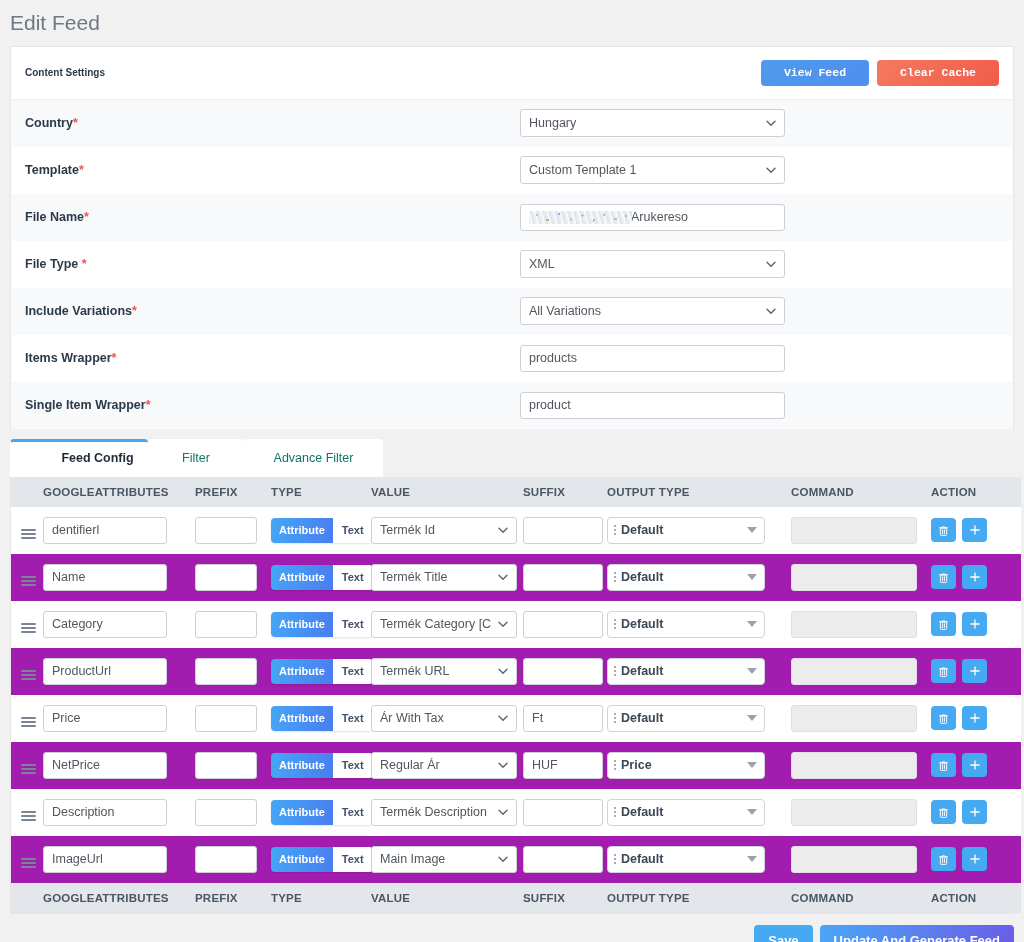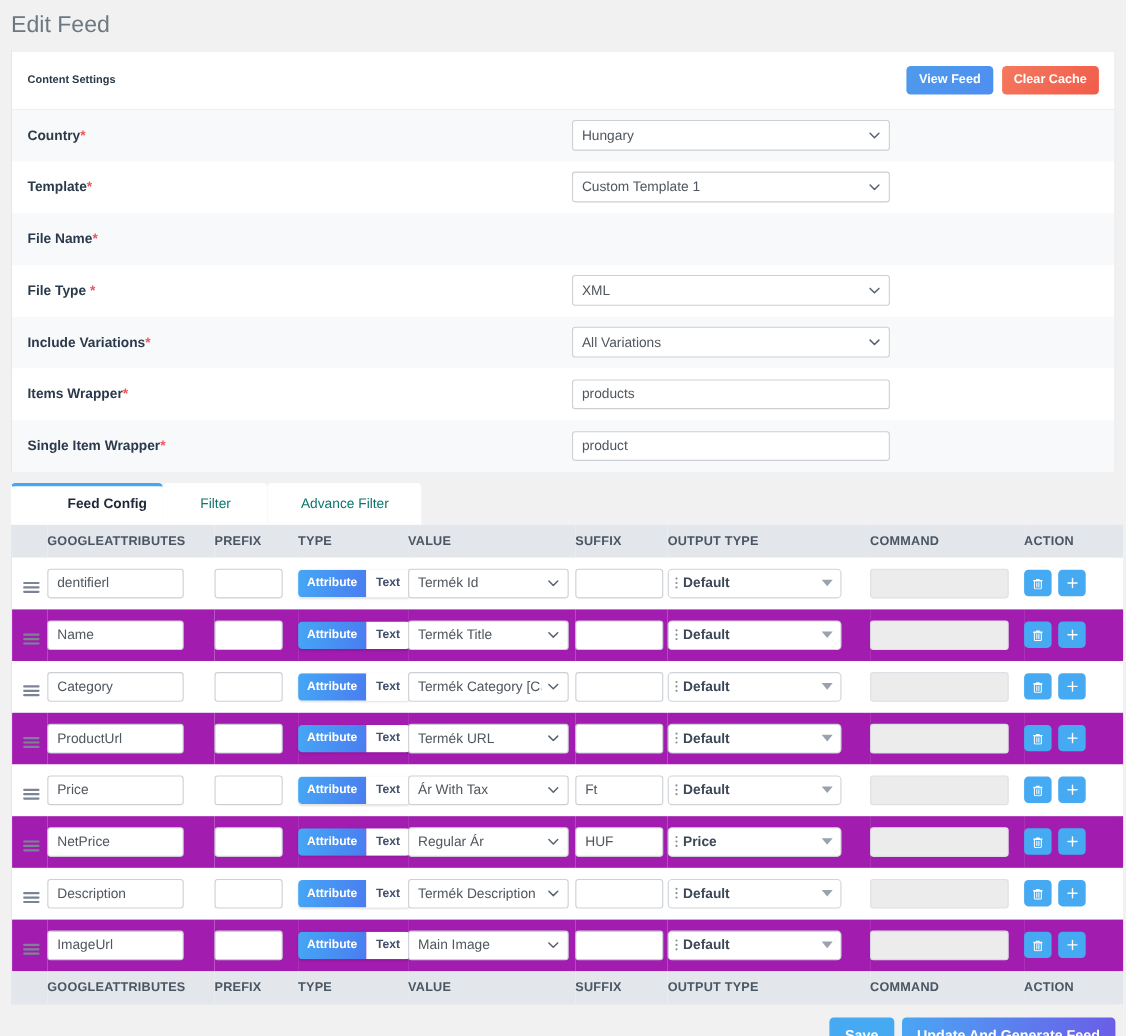--- a/index.html
+++ b/index.html
@@ -43,24 +43,24 @@
     color: #2b3a4a;
   }
   .card-header-actions { display: flex; gap: 8px; }
 
   .btn {
     border: none;
     border-radius: 4px;
     color: #fff;
     font-size: 11.5px;
     font-weight: bold;
-    padding: 6px 11px;
+    padding: 6px 23px;
     cursor: pointer;
     line-height: 1.15;
-    font-family: Liberation Sans, sans-serif;
+    font-family: Liberation Mono, monospace;
   }
   .btn-view  { background: linear-gradient(135deg,#4f9bec,#4e8ef0); }
   .btn-clear { background: linear-gradient(135deg,#f4795f,#f15c4a); }
 
   
   .setting-row {
     display: flex;
     align-items: center;
     min-height: 47px;
     padding: 0 14px;
@@ -68,21 +68,21 @@
   }
   .setting-row.alt { background: #f8f9fa; }
   .setting-label {
     width: 495px;
     font-weight: bold;
     font-size: 12.5px;
     color: #2b3a4a;
     flex: none;
   }
   .req { color: #f1515b; font-weight: bold; }
-  .setting-control { flex: none; width: 289px; }
+  .setting-control { flex: none; width: 265px; }
 
   
   .inp, .sel {
     width: 100%;
     height: 27px;
     border: 1px solid #ccd0d4;
     border-radius: 3px;
     background: #fff;
     font-size: 12.5px;
     color: #50575e;
@@ -328,20 +328,26 @@
         <select class="sel sel-big"><option>Custom Template 1</option></select>
         <span class="chev"><svg width="12" height="12" viewBox="0 0 12 12">
               <path d="M2 4.2 L6 8.2 L10 4.2" stroke="#5a6470" stroke-width="1.4" fill="none" stroke-linecap="round" stroke-linejoin="round"></path>
             </svg></span>
       </div>
     </div>
   </div>
 
   <div class="setting-row alt">
     <div class="setting-label"><span>File Name</span><span class="req">*</span></div>
+    <div class="setting-control">
+      <div class="filename-field">
+        <span class="redacted"></span>
+        <span class="filename-text">Arukereso</span>
+      </div>
+    </div>
   </div>
 
   <div class="setting-row">
     <div class="setting-label"><span>File Type </span><span class="req">*</span></div>
     <div class="setting-control">
       <div class="sel-wrap">
         <select class="sel sel-big"><option>XML</option></select>
         <span class="chev"><svg width="12" height="12" viewBox="0 0 12 12">
               <path d="M2 4.2 L6 8.2 L10 4.2" stroke="#5a6470" stroke-width="1.4" fill="none" stroke-linecap="round" stroke-linejoin="round"></path>
             </svg></span>

